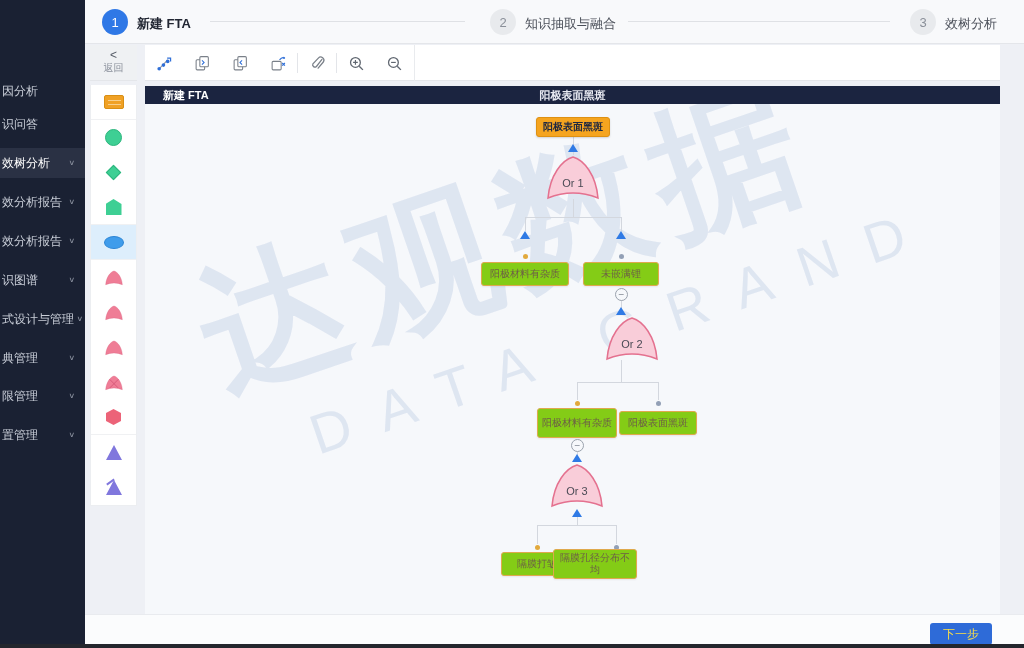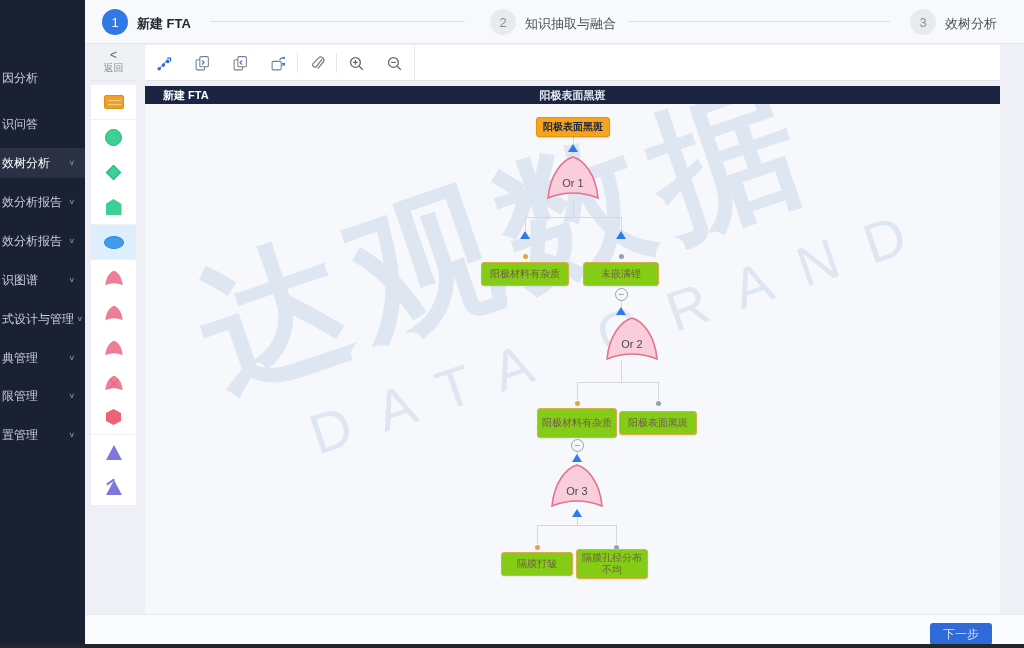--- a/index.html
+++ b/index.html
@@ -71,31 +71,31 @@
            font-size:10px; line-height:1.25; display:flex; align-items:center; justify-content:center; text-align:center;
            padding:2px 3px; box-shadow:0 1px 2px rgba(0,0,0,.07); cursor:pointer; }
   .tnode.root { background:#f5a41f; border-color:#de9112; color:#1d2742; font-weight:bold; box-shadow:0 1px 2px rgba(0,0,0,.15); }
   .gate { position:absolute; width:54px; height:46px; cursor:pointer; }
   .gate .glabel { position:absolute; left:0; right:0; top:22px; text-align:center; font-size:11px; color:#4a4a55; }
   .collapse { position:absolute; width:13px; height:13px; border:1px solid #9aa2ad; border-radius:50%; background:#f6f8fb;
               color:#7d8590; font-size:10px; line-height:11px; text-align:center; cursor:pointer; }
 
   
   .footer { position:absolute; left:85px; top:614px; width:939px; height:30px; background:#fbfcfd; border-top:1px solid #e9ebef; }
-  .next-btn { position:absolute; left:845px; top:8px; width:62px; height:22px; background:#2e6bd8; color:#e5e5e5;
+  .next-btn { position:absolute; left:845px; top:8px; width:62px; height:22px; background:#2e6bd8; color:#fde047;
               font-size:12px; border:none; border-radius:3px; cursor:pointer; }
   .bottombar { position:absolute; left:0; top:644px; width:1024px; height:4px; background:#23262d; }
 </style>
 </head>
 <body>
 
 <div id="app">
 
   <nav class="sidebar">
-    <div class="side-item" style="top:63px">
+    <div class="side-item" style="top:76px">
         <span>因分析</span>
       </div>
     <div class="side-item" style="top:109px">
         <span>识问答</span>
       </div>
     <div class="side-item active" style="top:148px">
         <span>效树分析</span>
         <span class="chev">∨</span>
       </div>
     <div class="side-item" style="top:187px">
@@ -312,20 +312,20 @@
       <svg width="54" height="46" viewBox="0 0 54 46">
           <path d="M27 2 C38 5 50 20 52 43 Q27 33 2 43 C4 20 16 5 27 2 Z" fill="#f9cdd9" stroke="#e4718f" stroke-width="1.5"></path>
         </svg>
       <span class="glabel">Or 3</span>
     </div>
     <div class="tri-up" style="left:427px; top:405px"></div>
 
     <div class="dot yellow" style="left:390px; top:441px"></div>
     <div class="dot gray" style="left:469px; top:441px"></div>
     <div class="tnode" style="left:356px; top:448px; width:72px; height:24px">隔膜打皱</div>
-    <div class="tnode" style="left:431px; top:445px; width:72px; height:30px">隔膜孔径分布不均</div>
+    <div class="tnode" style="left:408px; top:445px; width:84px; height:30px">隔膜孔径分布不均</div>
   </div>
 
   <div class="footer">
     <button class="next-btn">下一步</button>
   </div>
   <div class="bottombar"></div>
 </div>
 
 </body></html>

